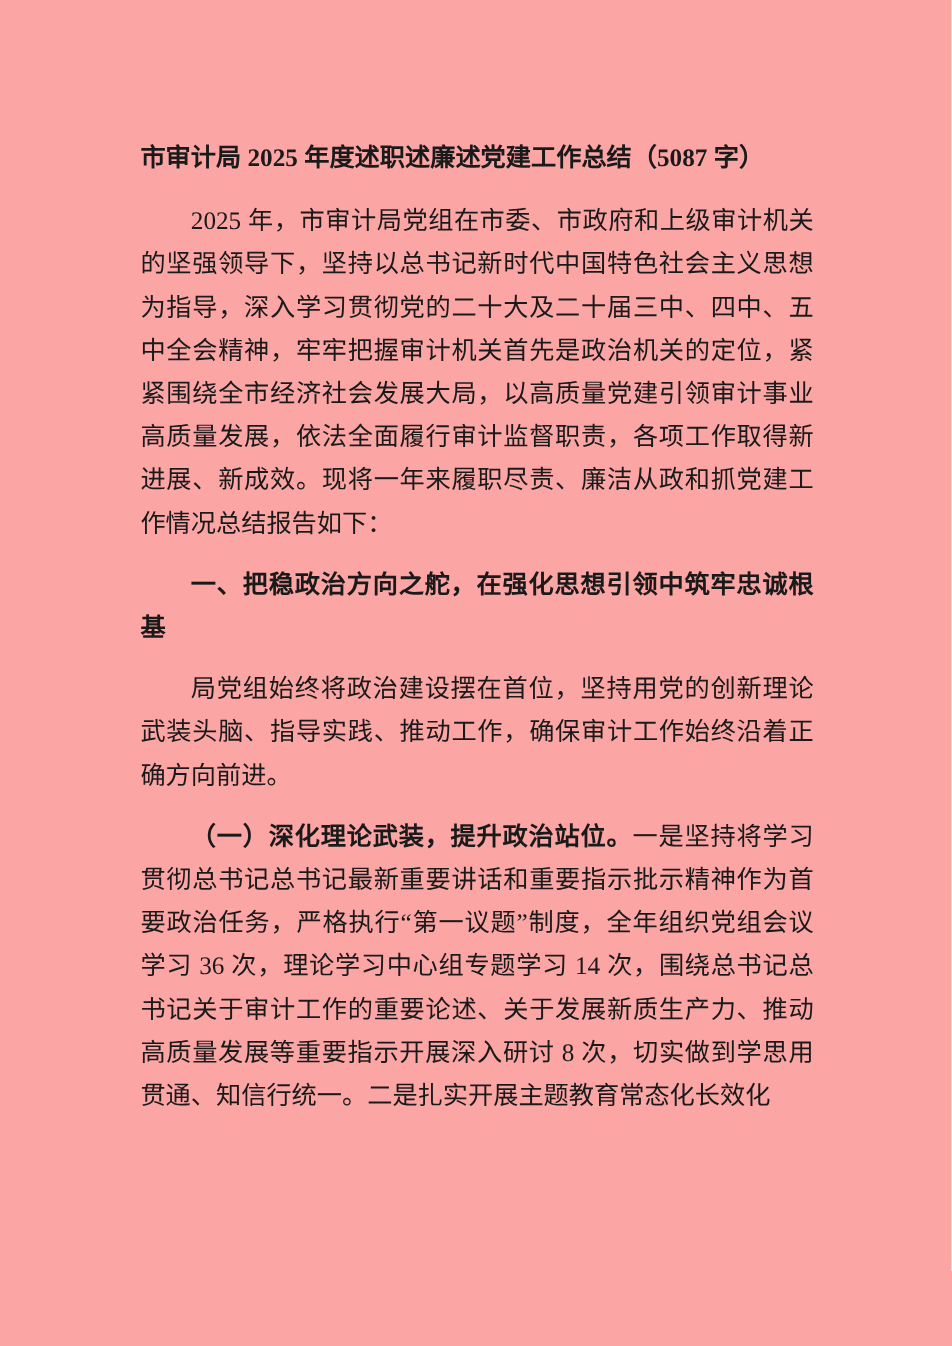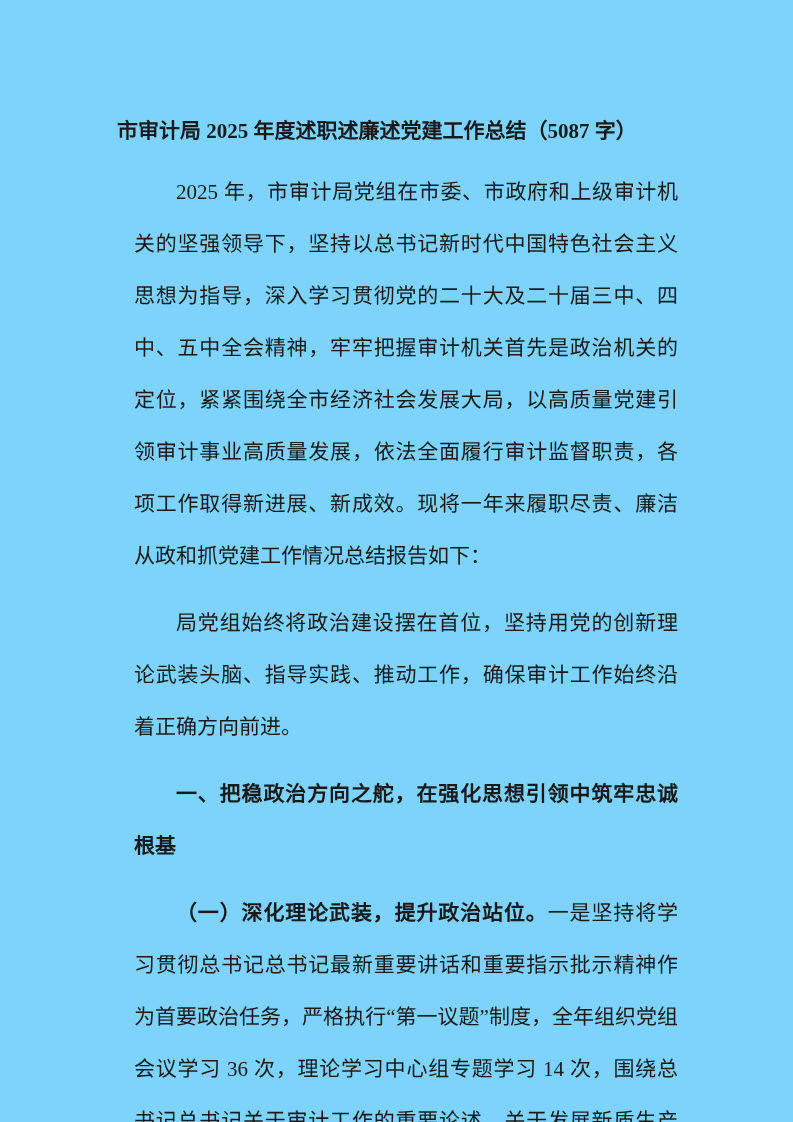--- a/index.html
+++ b/index.html
@@ -4,42 +4,42 @@
 <style>
   html, body {
     margin: 0;
     padding: 0;
     background: #ffffff;
   }
   .page {
     position: relative;
     width: 793px;
     height: 1122px;
-    background: #7dd3fc;
+    background: #fca5a5;
     overflow: hidden;
     font-family: "Liberation Serif", "DejaVu Serif", serif;
     color: #1a1a1a;
   }
   .content {
     box-sizing: border-box;
     padding: 111px 115px 0 117px;
     width: 100%;
   }
   .doc-title {
     font-size: 21px;
     font-weight: bold;
     line-height: 40px;
     margin: 0 0 15px 0;
     text-align: left;
     white-space: nowrap;
   }
   .para {
     font-size: 21px;
-    line-height: 52px;
-    margin: 0 0 15px 17px;
+    line-height: 36px;
+    margin: 0 0 15px 0;
     text-align: justify;
     text-justify: inter-ideograph;
     text-indent: 2em;
   }
   .para:last-child {
     margin-bottom: 0;
   }
   .heading {
     font-weight: bold;
   }
@@ -50,20 +50,20 @@
 </head>
 <body>
 
 <div class="page">
   <div class="content">
 
     <h1 class="doc-title">市审计局 2025 年度述职述廉述党建工作总结（5087 字）</h1>
 
     <p class="para">2025 年，市审计局党组在市委、市政府和上级审计机关的坚强领导下，坚持以总书记新时代中国特色社会主义思想为指导，深入学习贯彻党的二十大及二十届三中、四中、五中全会精神，牢牢把握审计机关首先是政治机关的定位，紧紧围绕全市经济社会发展大局，以高质量党建引领审计事业高质量发展，依法全面履行审计监督职责，各项工作取得新进展、新成效。现将一年来履职尽责、廉洁从政和抓党建工作情况总结报告如下：</p>
 
+    <p class="para heading">一、把稳政治方向之舵，在强化思想引领中筑牢忠诚根基</p>
+
     <p class="para">局党组始终将政治建设摆在首位，坚持用党的创新理论武装头脑、指导实践、推动工作，确保审计工作始终沿着正确方向前进。</p>
-
-    <p class="para heading">一、把稳政治方向之舵，在强化思想引领中筑牢忠诚根基</p>
 
     <p class="para"><span class="lead-bold">（一）深化理论武装，提升政治站位。</span><span>一是坚持将学习贯彻总书记总书记最新重要讲话和重要指示批示精神作为首要政治任务，严格执行“第一议题”制度，全年组织党组会议学习 36 次，理论学习中心组专题学习 14 次，围绕总书记总书记关于审计工作的重要论述、关于发展新质生产力、推动高质量发展等重要指示开展深入研讨 8 次，切实做到学思用贯通、知信行统一。二是扎实开展主题教育常态化长效化</span></p>
 
   </div>
 </div>
 
 </body></html>

